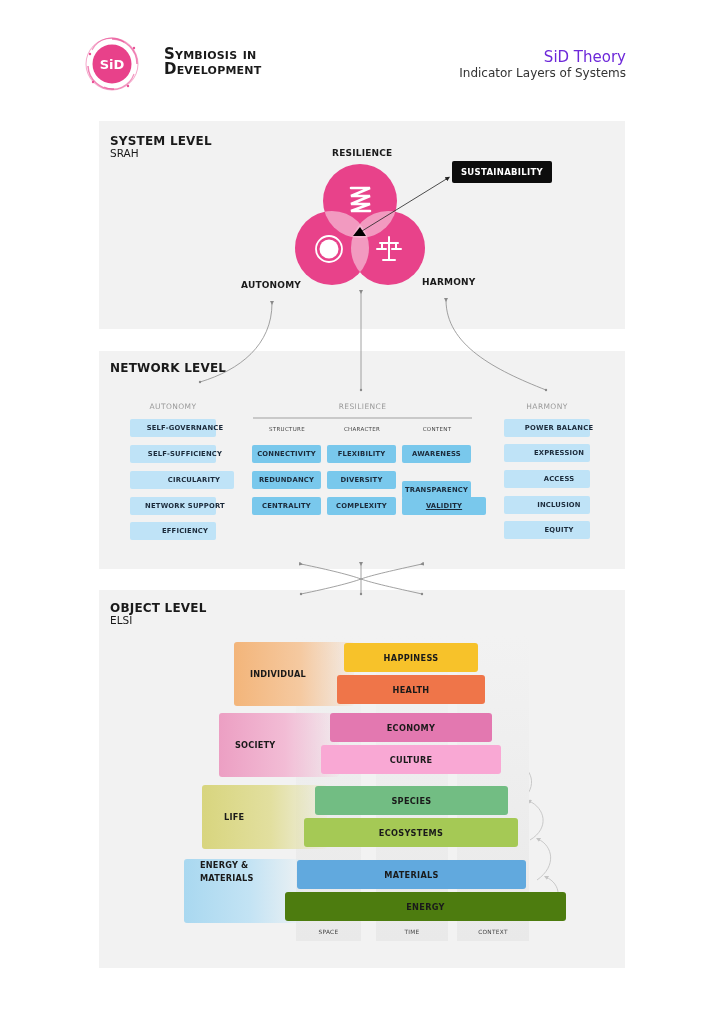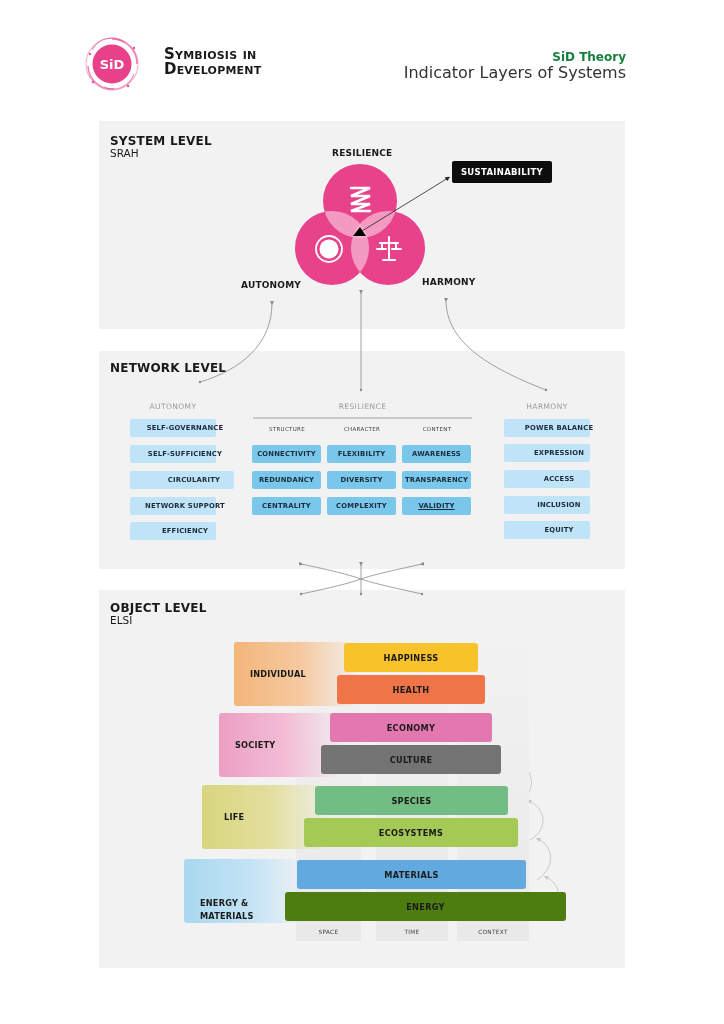--- a/index.html
+++ b/index.html
@@ -6,22 +6,22 @@
     html, body { width: 724px; height: 1024px; background: #ffffff; overflow: hidden; }
     body { position: relative; font-family: "DejaVu Sans", "Liberation Sans", sans-serif; color: #1a1a1a; }
 
     .abs { position: absolute; }
 
     
     .logo-mark { left: 84px; top: 36px; width: 56px; height: 56px; }
     .logo-text { left: 164px; top: 47px; font-weight: 700; font-size: 13.5px; line-height: 15px; letter-spacing: 0.2px; color: #1a1a1a; }
     .logo-text span { display: block; }
     .hdr-right { right: 98px; top: 49px; text-align: right; }
-    .hdr-title { font-weight: 700; font-size: 12px; color: #15803d; line-height: 16px; }
-    .hdr-sub { font-size: 16px; color: #333; line-height: 16px; }
+    .hdr-title { font-weight: 400; font-size: 15px; color: #6d28d9; line-height: 16px; }
+    .hdr-sub { font-size: 12px; color: #333; line-height: 16px; }
 
     
     .panel { position: absolute; left: 99px; width: 526px; background: #f2f2f2; }
     .panel-system { top: 121px; height: 208px; }
     .panel-network { top: 351px; height: 218px; }
     .panel-object { top: 590px; height: 378px; }
 
     .panel-title { position: absolute; left: 11px; font-weight: 700; font-size: 12px; color: #1a1a1a; letter-spacing: 0.2px; }
     .panel-sub { position: absolute; left: 11px; font-size: 10.5px; color: #1a1a1a; }
 
@@ -199,22 +199,22 @@
 
 <div class="chip chip-mid" style="left:252px; top:445px; width:69px;">CONNECTIVITY</div>
 <div class="chip chip-mid" style="left:252px; top:471px; width:69px;">REDUNDANCY</div>
 <div class="chip chip-mid" style="left:252px; top:497px; width:69px;">CENTRALITY</div>
 
 <div class="chip chip-mid" style="left:327px; top:445px; width:69px;">FLEXIBILITY</div>
 <div class="chip chip-mid" style="left:327px; top:471px; width:69px;">DIVERSITY</div>
 <div class="chip chip-mid" style="left:327px; top:497px; width:69px;">COMPLEXITY</div>
 
 <div class="chip chip-mid" style="left:402px; top:445px; width:69px;">AWARENESS</div>
-<div class="chip chip-mid" style="left:402px; top:471px; width:69px;">TRANSPARENCY</div>
-<div class="chip chip-mid" style="left:402px; top:497px; width:69px;text-decoration:underline;">VALIDITY</div>
+<div class="chip chip-mid" style="left:402px; top:481px; width:69px;">TRANSPARENCY</div>
+<div class="chip chip-mid" style="left:402px; top:497px; width:84px;text-decoration:underline;">VALIDITY</div>
 
 <div class="col-head" style="left:504px; top:402px; width:86px;">HARMONY</div>
 <div class="chip chip-light" style="left:504px; top:419px; width:86px;">POWER BALANCE</div>
 <div class="chip chip-light" style="left:504px; top:444px; width:86px;">EXPRESSION</div>
 <div class="chip chip-light" style="left:504px; top:470px; width:86px;">ACCESS</div>
 <div class="chip chip-light" style="left:504px; top:496px; width:86px;">INCLUSION</div>
 <div class="chip chip-light" style="left:504px; top:521px; width:86px;">EQUITY</div>
 
 <div class="axis-col" style="left:296px; top:636px; width:65px; height:305px; background: linear-gradient(#f2f2f2, #e9e9e9);"></div>
 <div class="axis-col" style="left:376px; top:636px; width:72px; height:305px; background: linear-gradient(#f2f2f2, #e9e9e9);"></div>
@@ -222,30 +222,30 @@
 
 <div class="grp" style="left:234px; top:642px; width:120px; height:64px; background: linear-gradient(90deg, #f3b57a 0%, #f5c9a0 55%, rgba(245,215,190,0.2) 100%);">
   <span>INDIVIDUAL</span>
 </div>
 <div class="grp" style="left:219px; top:713px; width:120px; height:64px; background: linear-gradient(90deg, #ec9fc3 0%, #f2bcd5 55%, rgba(245,215,228,0.2) 100%);">
   <span>SOCIETY</span>
 </div>
 <div class="grp" style="left:202px; top:785px; width:125px; height:64px; background: linear-gradient(90deg, #d8d57e 0%, #e2df9f 55%, rgba(235,233,200,0.2) 100%);">
   <span style="padding-left:6px;">LIFE</span>
 </div>
-<div class="grp" style="left:184px; top:859px; width:120px; height:64px; background: linear-gradient(90deg, #a9d8f0 0%, #c3e3f4 55%, rgba(220,238,248,0.2) 100%); flex-direction: column; align-items: flex-start; justify-content: flex-end;">
+<div class="grp" style="left:184px; top:859px; width:120px; height:64px; background: linear-gradient(90deg, #a9d8f0 0%, #c3e3f4 55%, rgba(220,238,248,0.2) 100%); flex-direction: column; align-items: flex-start; justify-content: flex-start;">
   <span>ENERGY &amp;</span>
   <span>MATERIALS</span>
 </div>
 
 <div class="bar" style="left:344px; top:643px; width:134px; background:#f7c22a;">HAPPINESS</div>
 <div class="bar" style="left:337px; top:675px; width:148px; background:#ef7549;">HEALTH</div>
 
 <div class="bar" style="left:330px; top:713px; width:162px; background:#e378b0;">ECONOMY</div>
-<div class="bar" style="left:321px; top:745px; width:180px; background:#737373;">CULTURE</div>
+<div class="bar" style="left:321px; top:745px; width:180px; background:#f9a8d4;">CULTURE</div>
 
 <div class="bar" style="left:315px; top:786px; width:193px; background:#72bd83;">SPECIES</div>
 <div class="bar" style="left:304px; top:818px; width:214px; background:#a5c955;">ECOSYSTEMS</div>
 
 <div class="bar" style="left:297px; top:860px; width:229px; background:#61a9de;">MATERIALS</div>
 <div class="bar" style="left:285px; top:892px; width:281px; background:#4d7c0f;">ENERGY</div>
 
 <div class="axis-label" style="left:296px; top:929px; width:65px;">SPACE</div>
 <div class="axis-label" style="left:376px; top:929px; width:72px;">TIME</div>
 <div class="axis-label" style="left:457px; top:929px; width:72px;">CONTEXT</div>

